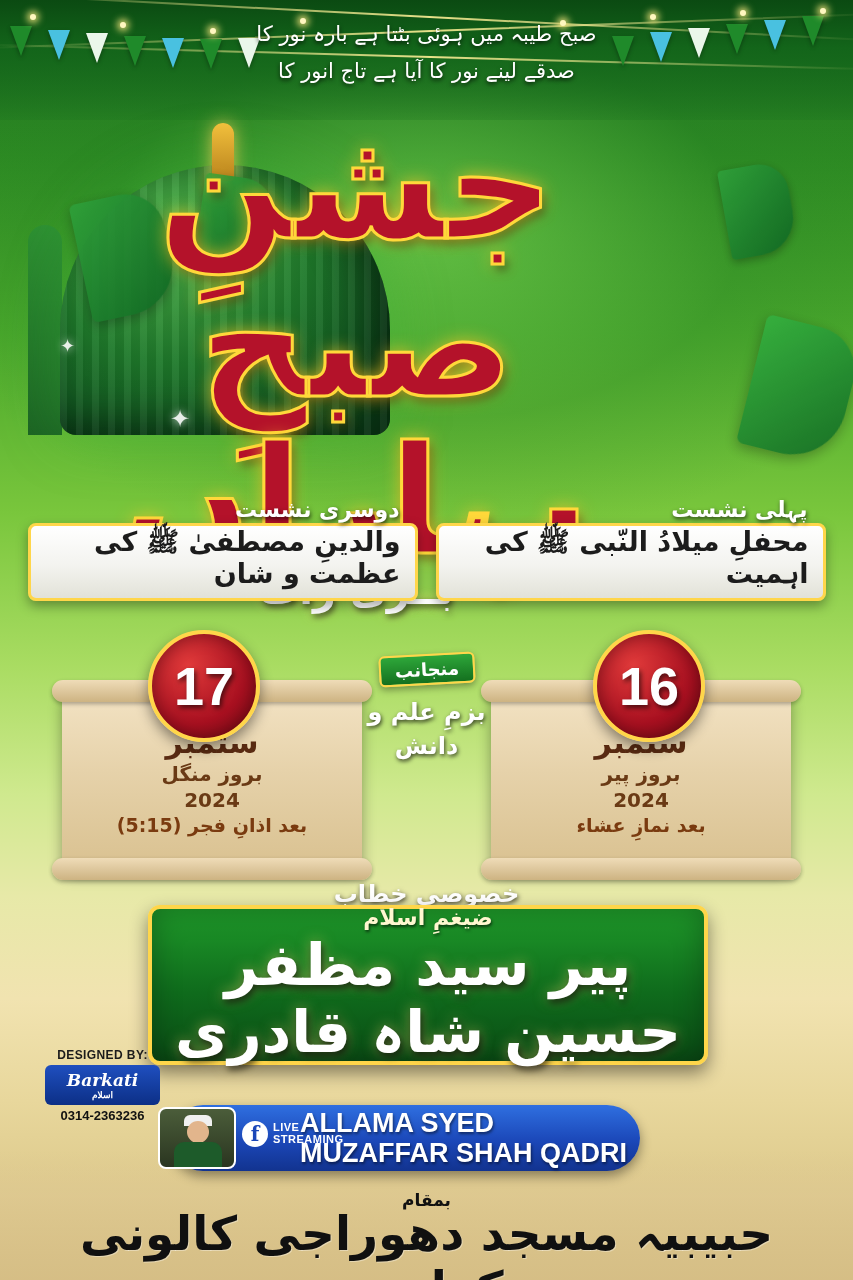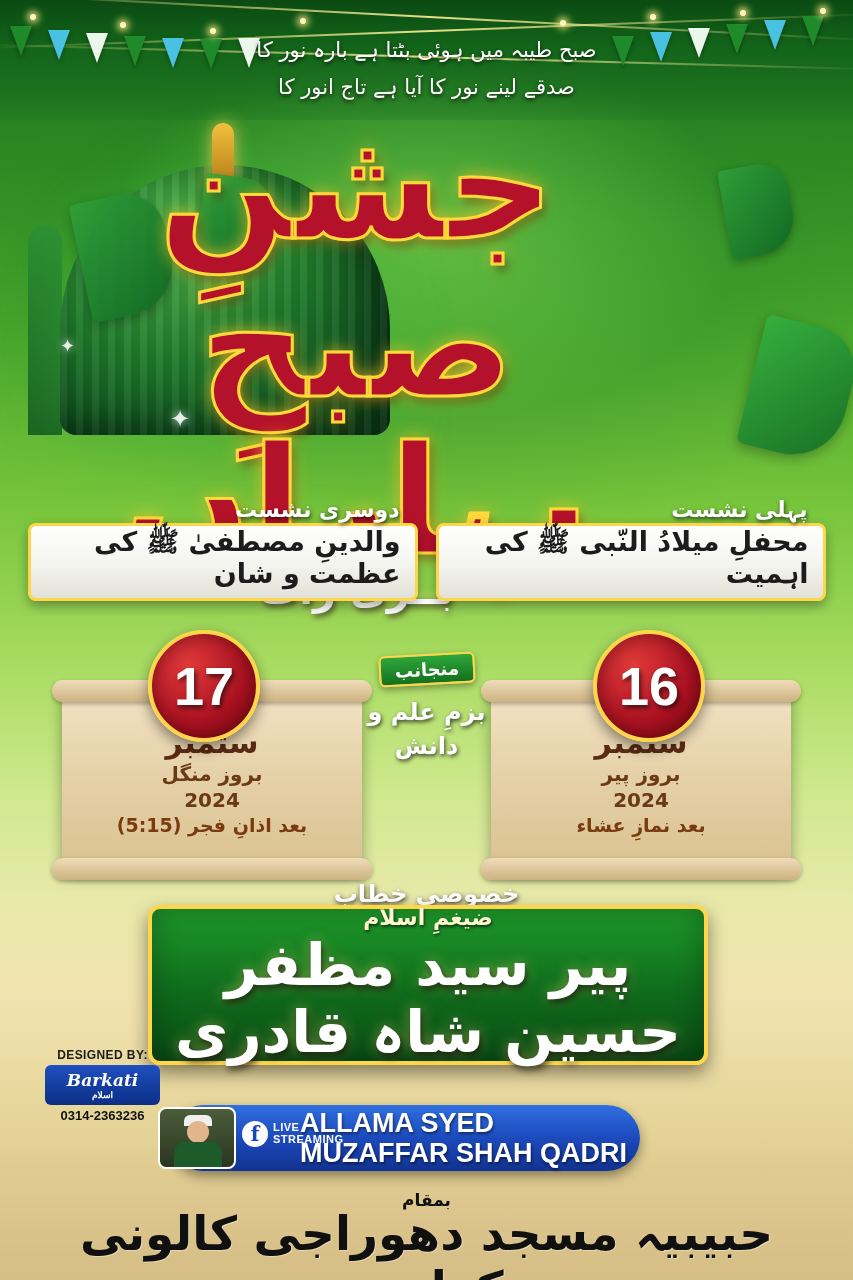--- a/index.html
+++ b/index.html
@@ -88,21 +88,20 @@
     position: absolute; color: #ffffff; font-size: 18px; text-shadow: 0 0 10px #fff;
     opacity: .9;
   }
   
   .couplet {
     position: absolute; top: 16px; left: 0; width: 853px;
     text-align: center; direction: rtl;
     color: #ffffff; font-size: 21px; line-height: 1.75;
     text-shadow: 0 2px 4px rgba(0,0,0,0.75);
     font-family: "DejaVu Sans", "Liberation Sans", sans-serif;
-    margin-top: 16px;
   }
   
   .title-block {
     position: absolute; top: 108px; left: 0; width: 713px; text-align: center;
     direction: rtl;
   }
   .title-main {
     font-family: "DejaVu Sans", "Liberation Sans", sans-serif;
     font-size: 150px; line-height: 1.05; font-weight: bold;
     color: #b4122a;

